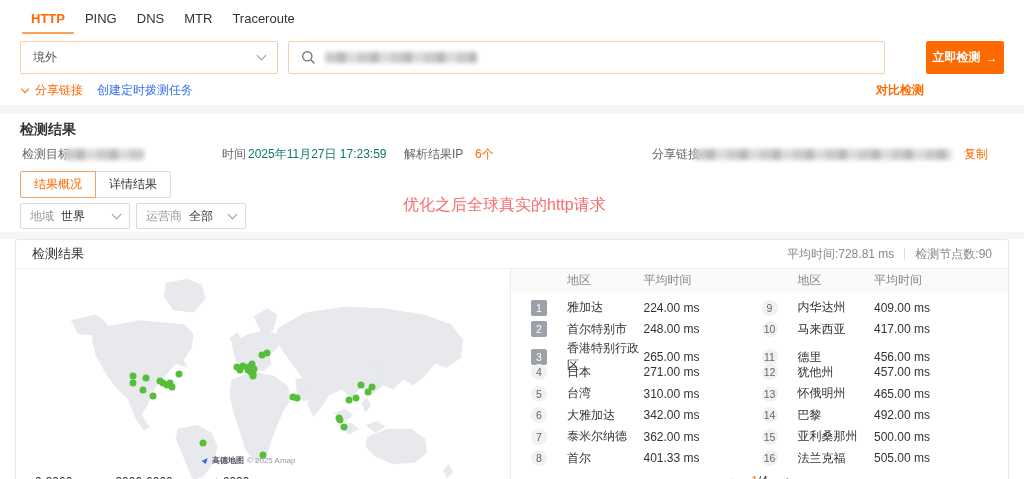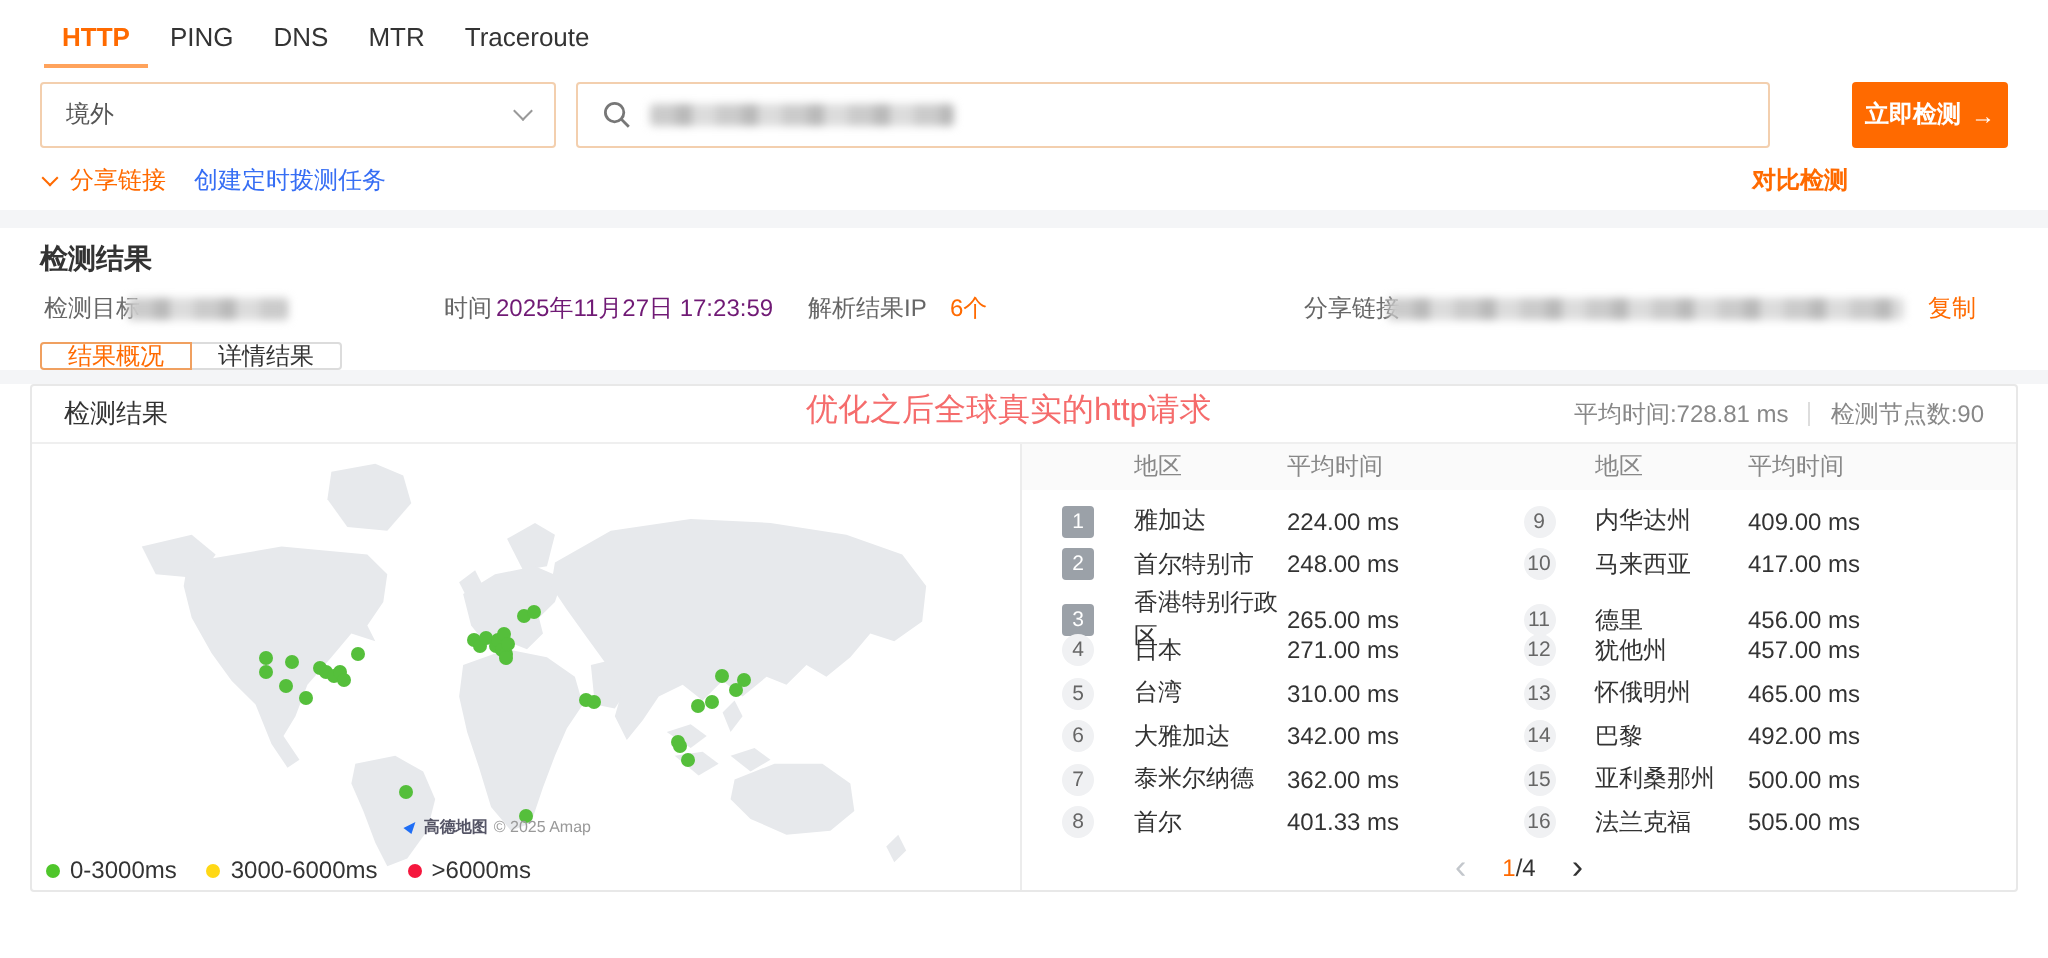--- a/index.html
+++ b/index.html
@@ -37,24 +37,24 @@
   .band { height:9px; background:#f4f5f7; margin-top:7px; }
   .band2 { height:7px; background:#f4f5f7; }
 
   
   .mid { position:relative; padding:0 20px; }
   .section-title { font-size:14px; font-weight:bold; padding-top:7px; }
   .info-row { position:relative; height:20px; margin-top:5px; color:#666; }
   .info-row > * { position:absolute; top:0; line-height:20px; white-space:nowrap; }
   .ir-bar { top:5px; }
   .orange-text { color:#ff6a00; cursor:pointer; }
-  .dark { color:#701a75; }
+  .dark { color:#0f766e; }
 
   .result-tabs { display:flex; margin-top:7px; }
-  .rtab { height:14px; padding:0 13px; display:flex; align-items:center; border:1px solid #dcdcdc;
+  .rtab { height:27px; padding:0 13px; display:flex; align-items:center; border:1px solid #dcdcdc;
           background:#fff; cursor:pointer; }
   .rtab:first-child { border-radius:2px 0 0 2px; }
   .rtab:last-child { border-radius:0 2px 2px 0; margin-left:-1px; }
   .rtab.active { border-color:#f0a060; color:#ff6a00; z-index:1; position:relative; }
 
   .filter-row { display:flex; gap:6px; margin-top:5px; padding-bottom:3px; }
   .filter-select { width:110px; height:26px; border:1px solid #dcdcdc; border-radius:2px;
                    display:flex; align-items:center; padding:0 9px; gap:7px; cursor:pointer; }
   .f-label { color:#999; }
   .f-value { color:#333; flex:1; }
@@ -147,20 +147,32 @@
     <span style="left:632px">分享链接</span>
     <span class="blur-bar ir-bar" style="left:674px;width:258px"></span>
     <span class="orange-text" style="left:944px">复制</span>
   </div>
 
   <div class="result-tabs">
     <div class="rtab active">结果概况</div>
     <div class="rtab">详情结果</div>
   </div>
 
+  <div class="filter-row">
+    <div class="filter-select">
+      <span class="f-label">地域</span>
+      <span class="f-value">世界</span>
+      <span class="chev-down"></span>
+    </div>
+    <div class="filter-select">
+      <span class="f-label">运营商</span>
+      <span class="f-value">全部</span>
+      <span class="chev-down"></span>
+    </div>
+  </div>
 
   <div class="annotation">优化之后全球真实的http请求</div>
 </div>
 
 <div class="band2"></div>
 
 <div class="panel-wrap">
   <div class="panel">
     <div class="panel-header">
       <span class="panel-title">检测结果</span>

